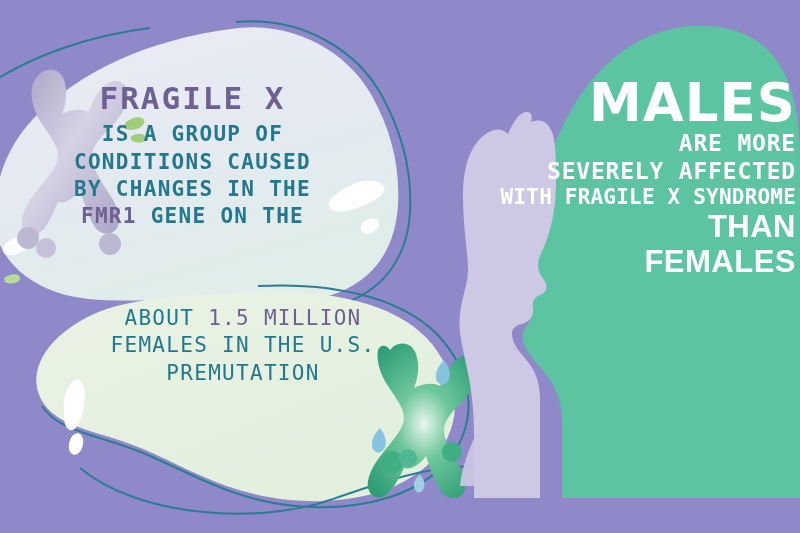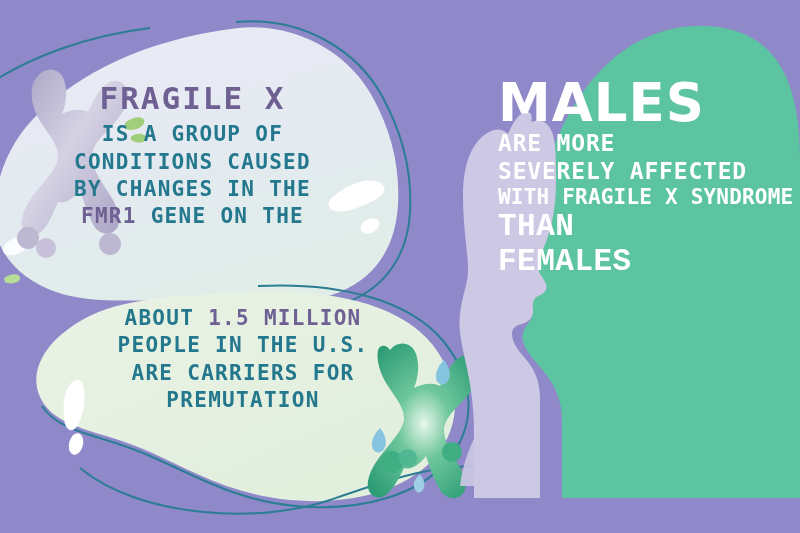--- a/index.html
+++ b/index.html
@@ -20,36 +20,36 @@
     color:#6f6094;margin-bottom:3px;
   }
   #block-fragile .ln{
     display:block;font-size:21px;font-weight:700;letter-spacing:1.3px;
     color:#23788d;
   }
   #block-fragile .ln .pp{color:#6f6094;}
 
   #block-carriers{left:88px;top:305px;width:310px;}
   #block-carriers .ln{
-    display:block;font-size:21px;font-weight:700;letter-spacing:1.3px;
+    display:block;font-size:21px;font-weight:400;letter-spacing:1.3px;
     color:#23788d;
   }
   #block-carriers .ln .pp{color:#6f6094;}
 
-  #block-males{left:498px;top:76px;width:298px;text-align:left;color:#ffffff;}
+  #block-males{left:498px;top:76px;width:298px;text-align:right;color:#ffffff;}
   #block-males .big{
     display:block;font-family:"DejaVu Sans",sans-serif;
     font-size:53px;font-weight:700;letter-spacing:1px;line-height:1.02;
   }
   #block-males .med{
     display:block;font-size:23px;font-weight:700;letter-spacing:0.8px;line-height:1.20;
   }
   #block-males .med.tight{font-size:21px;letter-spacing:0.2px;}
   #block-males .big2{
-    display:block;font-family:Liberation Mono, monospace;
+    display:block;font-family:Liberation Sans, sans-serif;
     font-size:31px;font-weight:700;letter-spacing:0.5px;line-height:1.12;
   }
 </style>
 </head>
 <body>
 
 <div id="stage">
 
   <svg id="art" viewBox="0 0 800 533" preserveAspectRatio="none">
     <defs>
@@ -226,22 +226,21 @@
   <div class="txtblock" id="block-fragile">
     <span class="hl">FRAGILE X</span>
     <span class="ln">IS A GROUP OF</span>
     <span class="ln">CONDITIONS CAUSED</span>
     <span class="ln">BY CHANGES IN THE</span>
     <span class="ln"><span class="pp">FMR1</span><span> GENE ON THE</span></span>
   </div>
 
   <div class="txtblock" id="block-carriers">
     <span class="ln"><span>ABOUT </span><span class="pp">1.5 MILLION</span></span>
-    <span class="ln">PEOPLE IN THE U.S.</span>
-    <span class="ln">ARE CARRIERS FOR</span>
+    <span class="ln">FEMALES IN THE U.S.</span>
     <span class="ln">PREMUTATION</span>
   </div>
 
   <div class="txtblock" id="block-males">
     <span class="big">MALES</span>
     <span class="med">ARE MORE</span>
     <span class="med">SEVERELY AFFECTED</span>
     <span class="med tight">WITH FRAGILE X SYNDROME</span>
     <span class="big2">THAN</span>
     <span class="big2">FEMALES</span>

